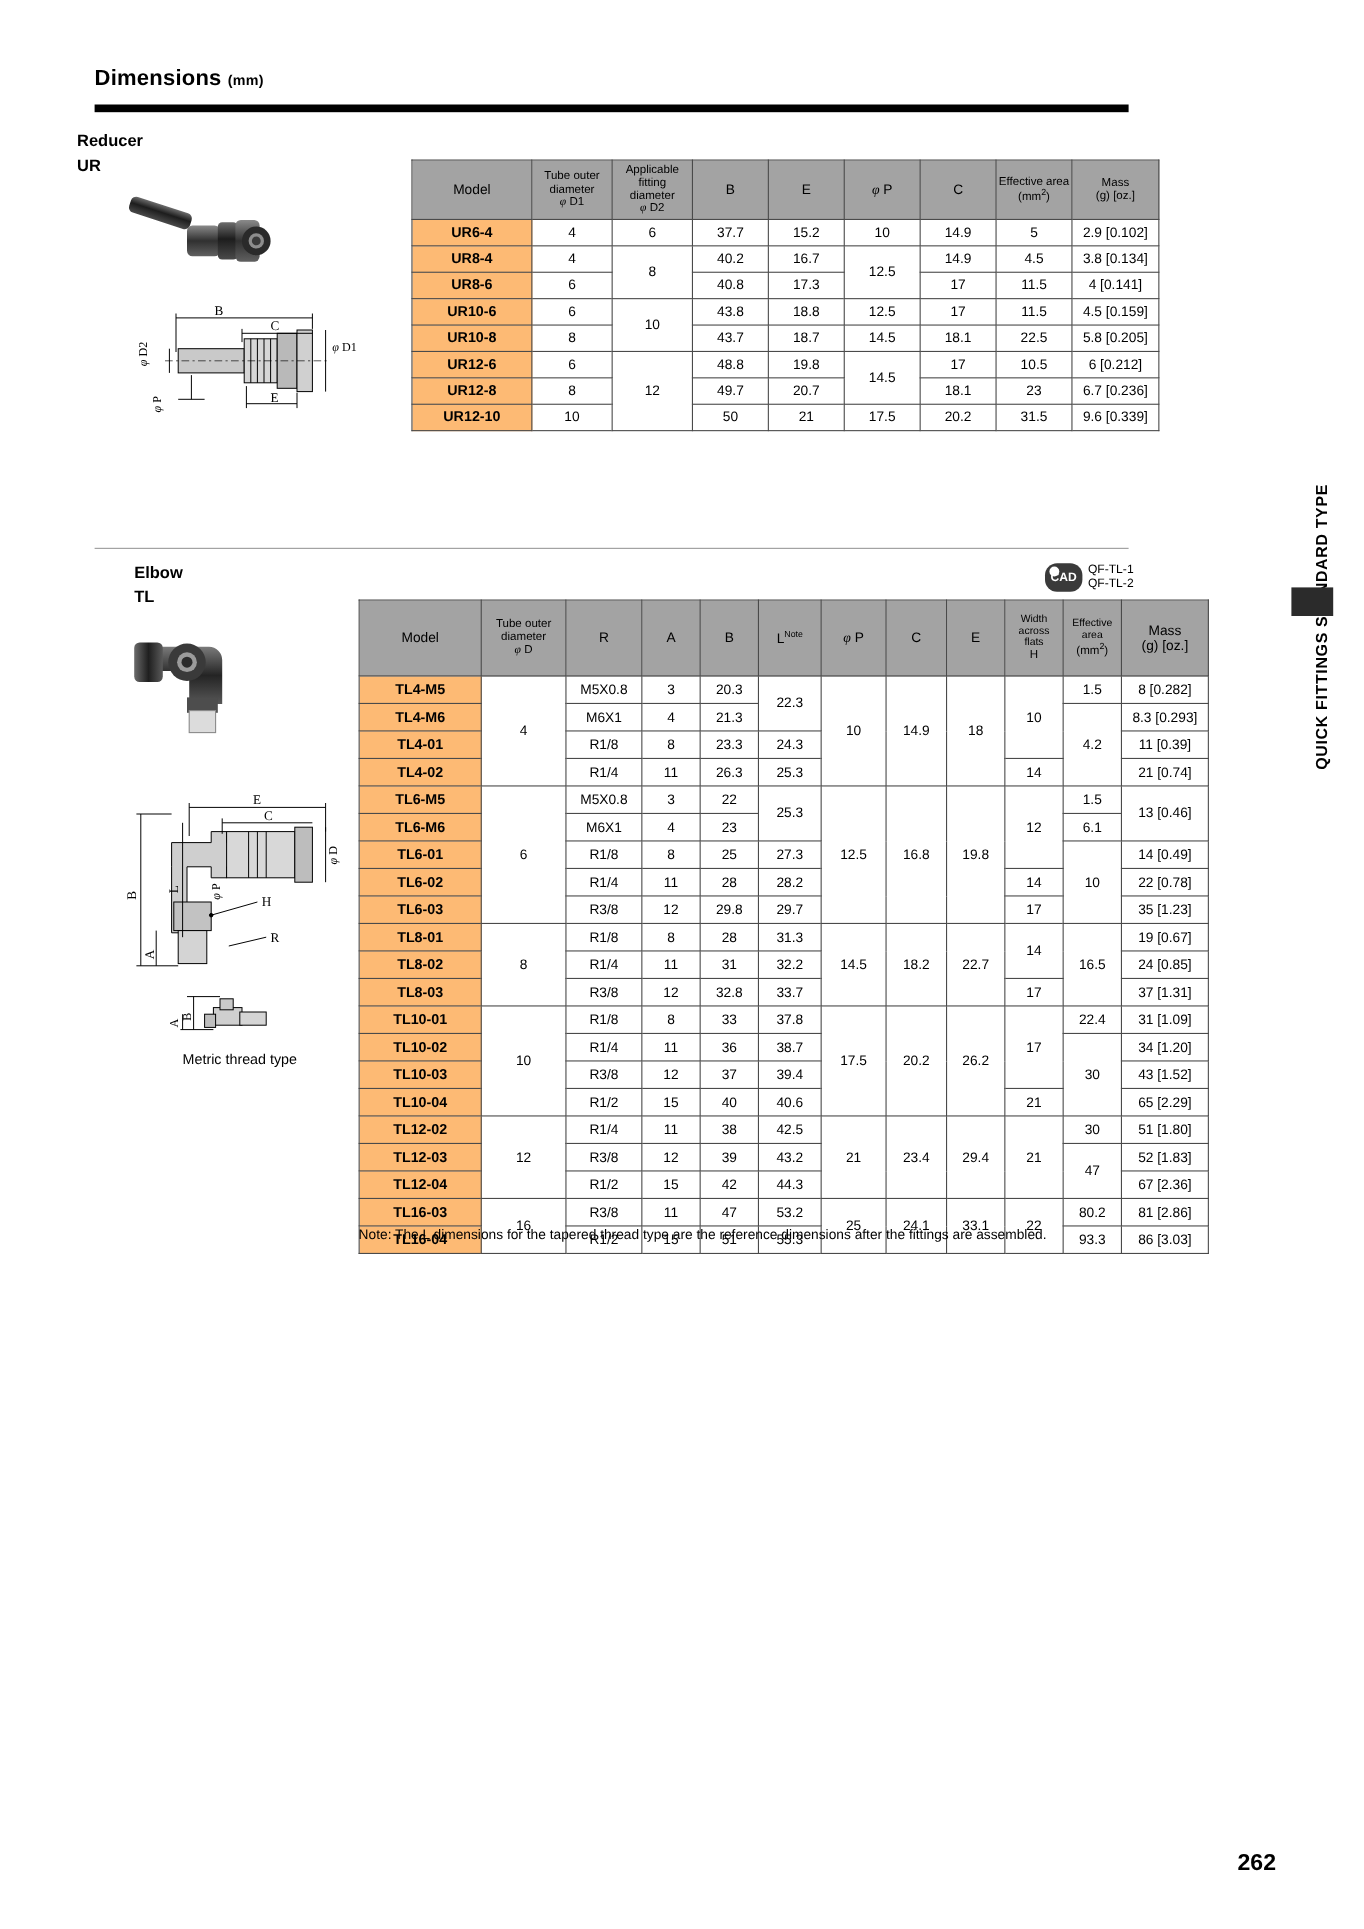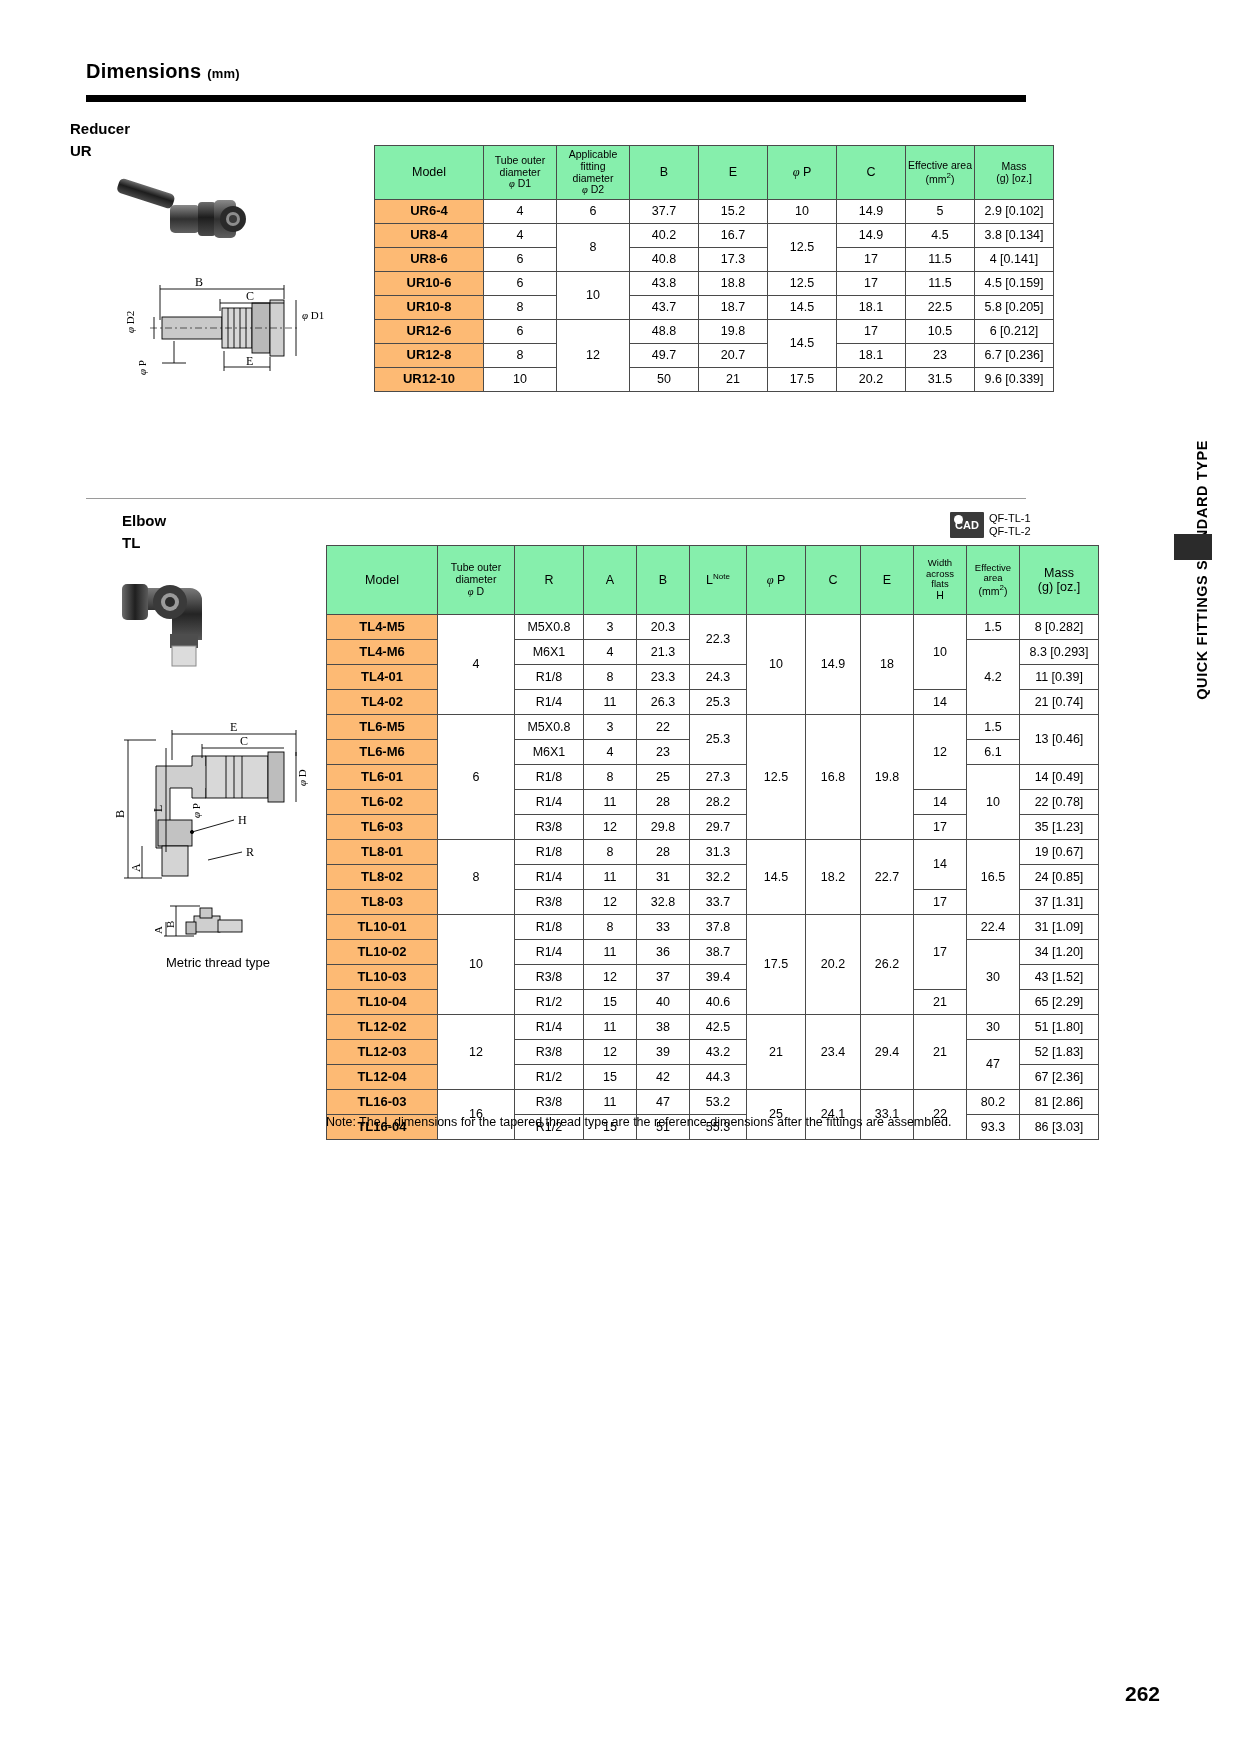--- a/index.html
+++ b/index.html
@@ -76,21 +76,21 @@
   }
   table.dt td, table.dt th {
     border: 1px solid #4a4a4a;
     text-align: center;
     vertical-align: middle;
     padding: 0;
     font-weight: normal;
     line-height: 1.15;
   }
   table.dt thead th {
-    background: #86efac;
+    background: #a3a3a3;
     font-size: 12.5px;
     padding: 3px 2px;
   }
   table.dt td.model {
     font-weight: bold;
     background: #fdba74;
     text-align: center;
     font-size: 13px;
   }
   .sub {
@@ -150,21 +150,21 @@
     position: absolute;
     left: 950px;
     top: 512px;
     display: flex;
     align-items: center;
     gap: 5px;
   }
   .cad-icon {
     width: 34px;
     height: 26px;
-    border-radius: 1px;
+    border-radius: 11px;
     background: #3a3a3a;
     color: #fff;
     font-size: 11px;
     font-weight: bold;
     display: flex;
     align-items: center;
     justify-content: center;
     position: relative;
   }
   .cad-icon::before {

